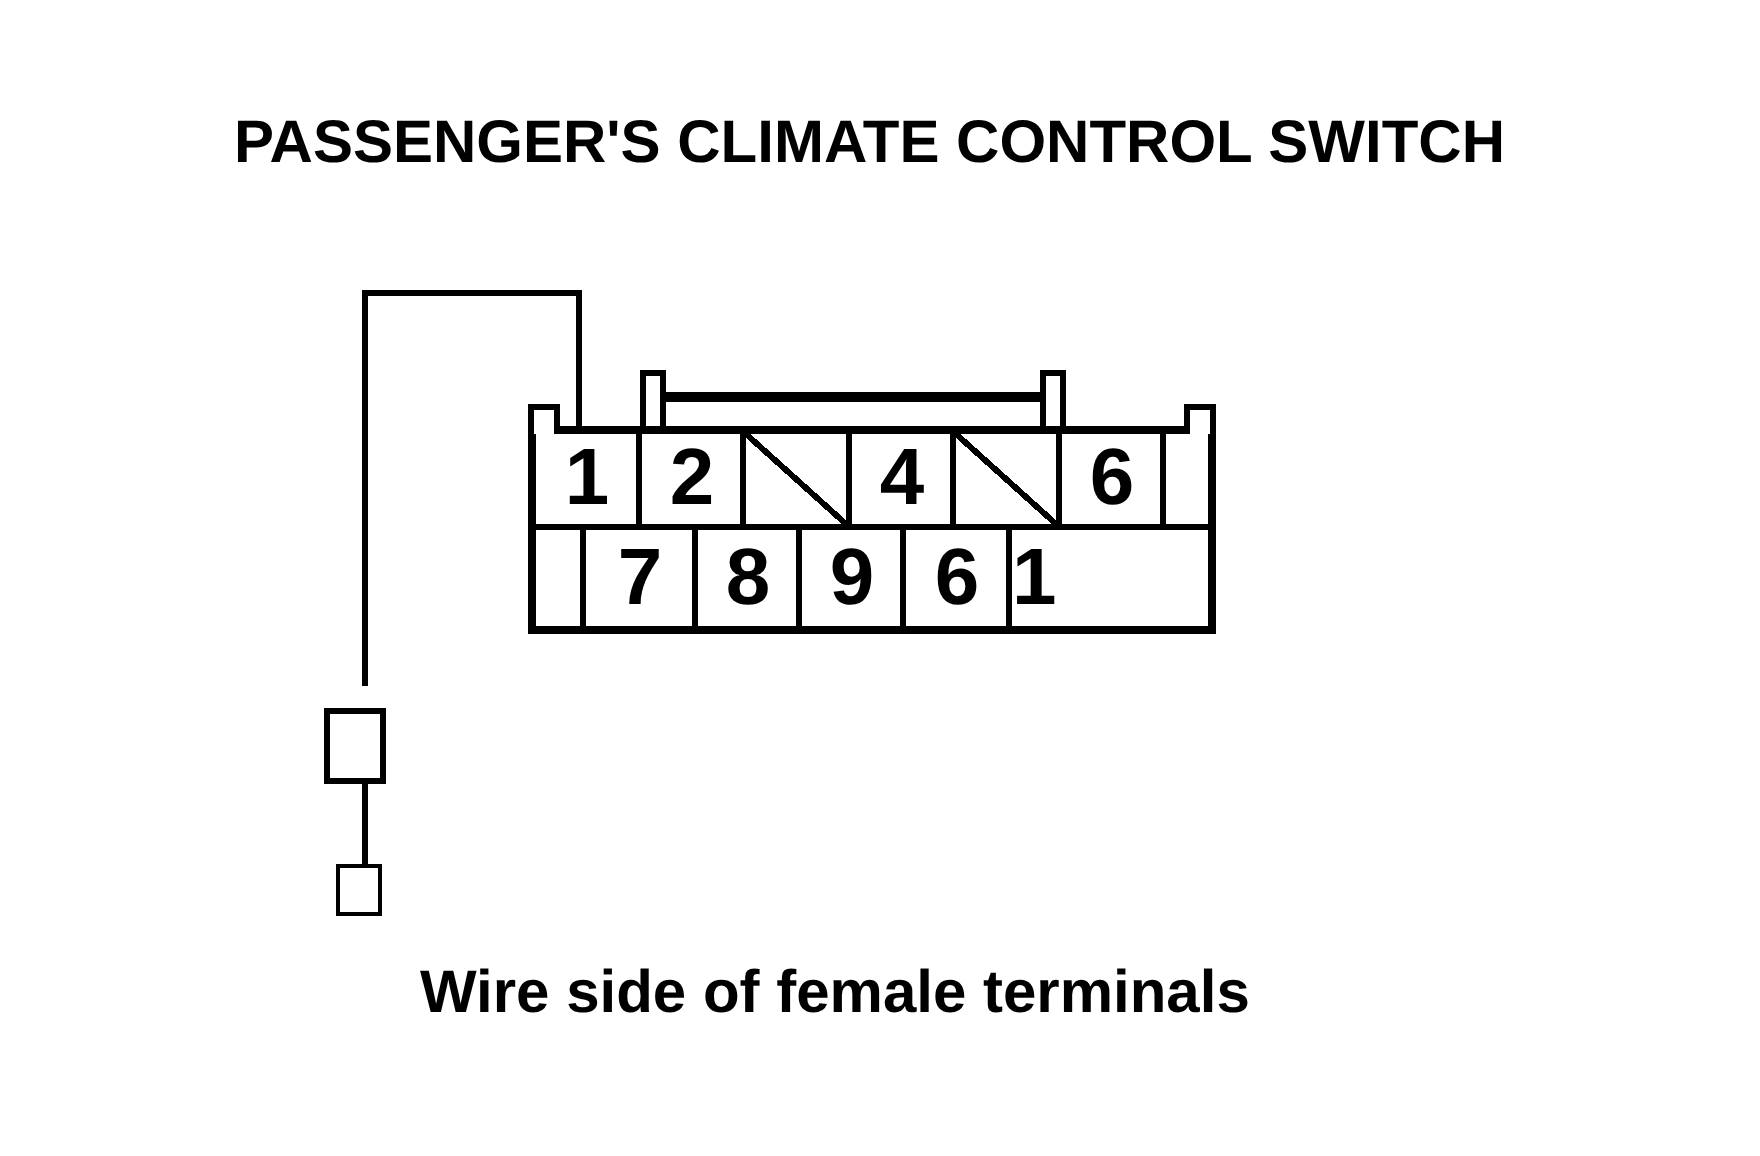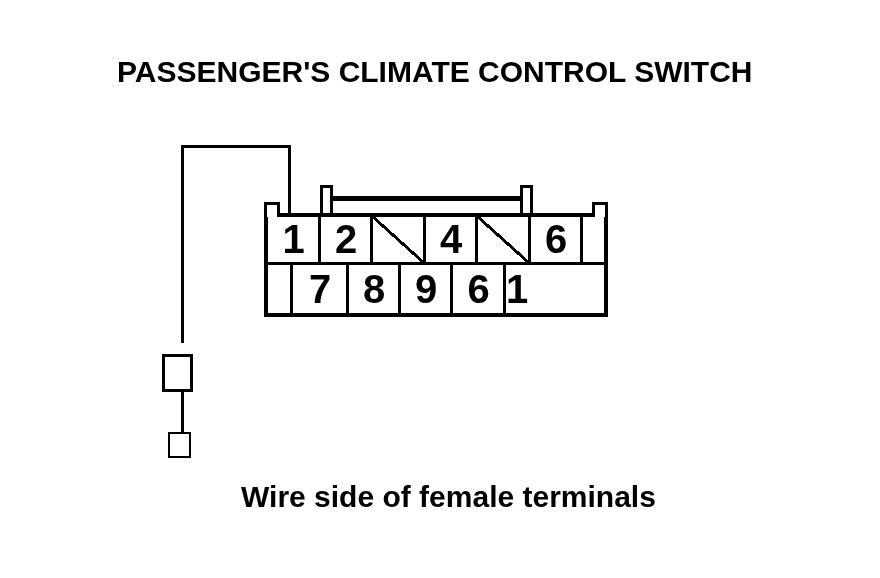--- a/index.html
+++ b/index.html
@@ -4,21 +4,21 @@
 <style>
   html,body{margin:0;padding:0;background:#fff;}
   .canvas{
     position:relative;width:880px;height:578px;background:#ffffff;
     font-family:"Liberation Sans",sans-serif;color:#000;overflow:hidden;
   }
   .abs{position:absolute;}
   
   .title{left:117px;top:56px;font-size:30px;line-height:31px;font-weight:bold;white-space:nowrap;}
   .wire-label{left:307px;top:147px;font-size:28px;font-weight:bold;white-space:nowrap;}
-  .caption{left:241px;top:480px;font-size:30px;font-weight:bold;white-space:nowrap;text-align:right;}
+  .caption{left:210px;top:480px;font-size:30px;font-weight:bold;white-space:nowrap;text-align:right;}
   
   .wire-seg{position:absolute;background:#000;}
   .seg-h{left:181px;top:145px;width:110px;height:3px;}
   .seg-v-left{left:181px;top:145px;width:3px;height:198px;}
   .seg-v-right{left:288px;top:145px;width:3px;height:72px;}
   .seg-v-lower{left:181px;top:391px;width:3px;height:41px;}
   
   .term-box-large{left:162px;top:354px;width:31px;height:38px;border:3px solid #000;background:#fff;box-sizing:border-box;}
   .term-box-small{left:168px;top:432px;width:23px;height:26px;border:2px solid #000;background:#fff;box-sizing:border-box;}
   

